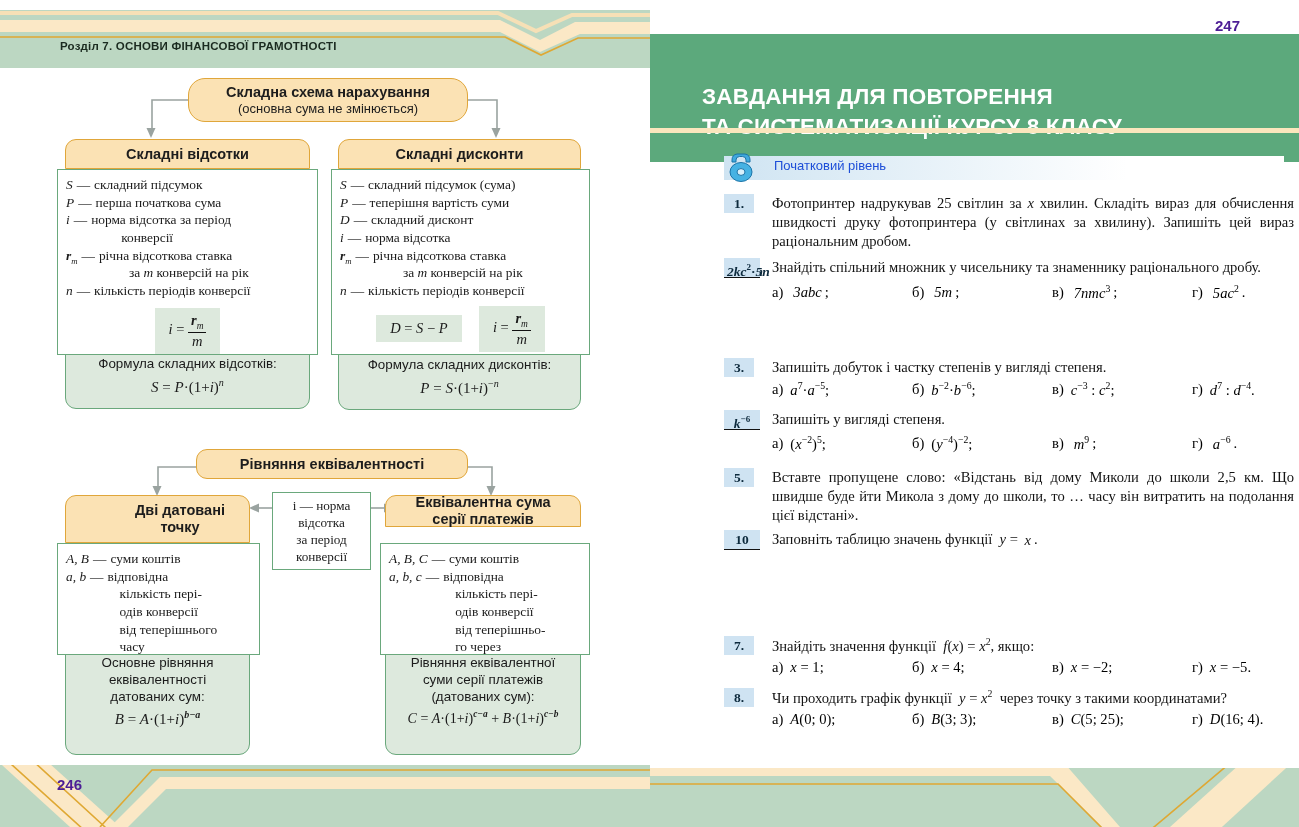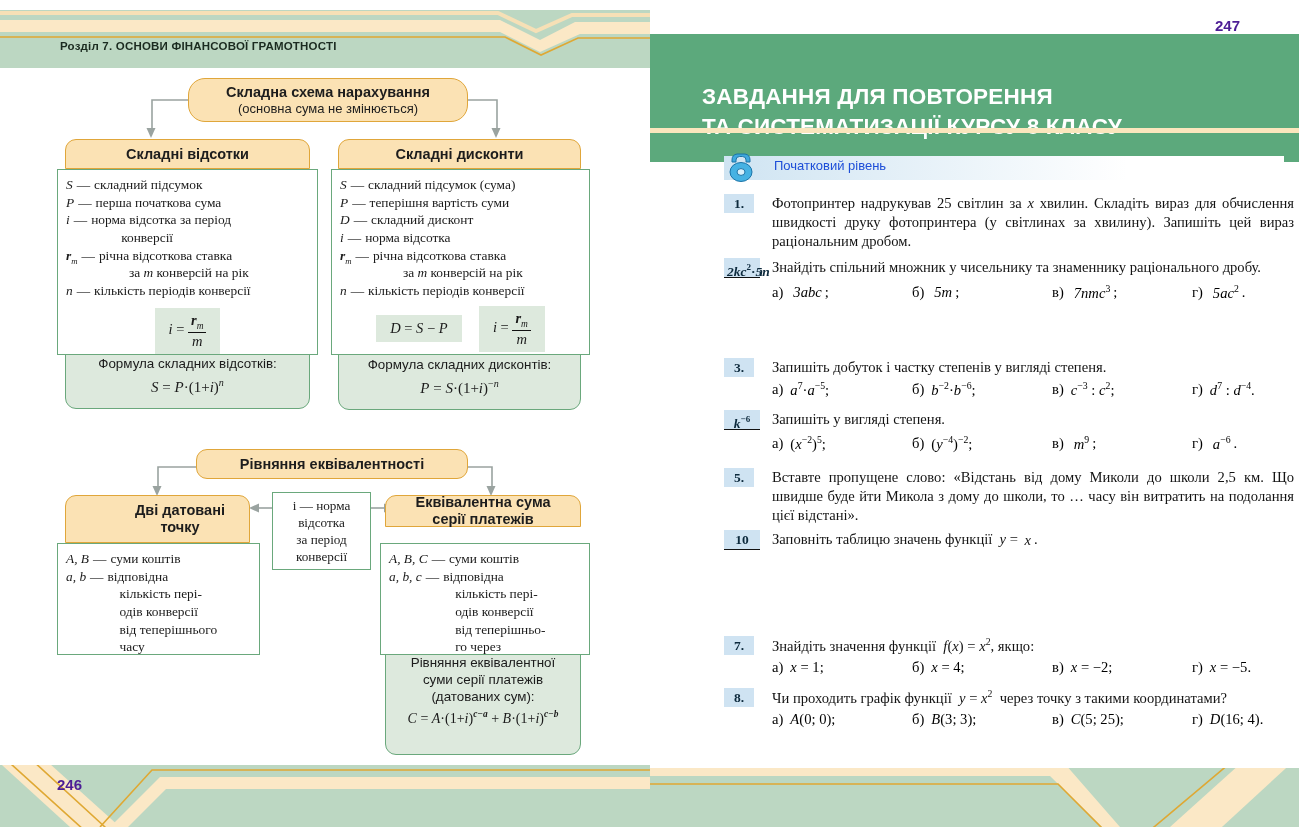--- a/index.html
+++ b/index.html
@@ -264,20 +264,28 @@
       <div>i — норма</div>
       <div>відсотка</div>
       <div>за період</div>
       <div>конверсії</div>
     </div>
 
     <div class="node cap" style="left:65px;top:495px;width:185px;height:48px;border-radius:11px 11px 0 0;padding-left:45px;">
       <div class="t1">Дві датовані</div>
       <div class="t1">точку</div>
     </div>
+    <div class="node foot-box" style="left:65px;top:650px;width:185px;height:105px;">
+      <div class="ftxt">Основне рівняння</div>
+      <div class="ftxt">еквівалентності</div>
+      <div class="ftxt">датованих сум:</div>
+      <div class="fml">
+        <i>B</i> = <i>A</i>·(1+<i>i</i>)<sup><b><i>b−a</i></b></sup>
+      </div>
+    </div>
     <div class="node body-box" style="left:57px;top:543px;width:203px;height:112px;">
       <div class="defrow">
           <span class="defsym">A, B</span>
           <span class="defdash">—</span>
           <span class="defbody">суми коштів</span>
         </div>
       <div class="defrow">
           <span class="defsym">a, b</span>
           <span class="defdash">—</span>
           <span class="defbody">відповідна<span class="ind" style="padding-left:12px;">кількість пері-</span><span class="ind" style="padding-left:12px;">одів конверсії</span><span class="ind" style="padding-left:12px;">від теперішнього</span><span class="ind" style="padding-left:12px;">часу</span></span>

